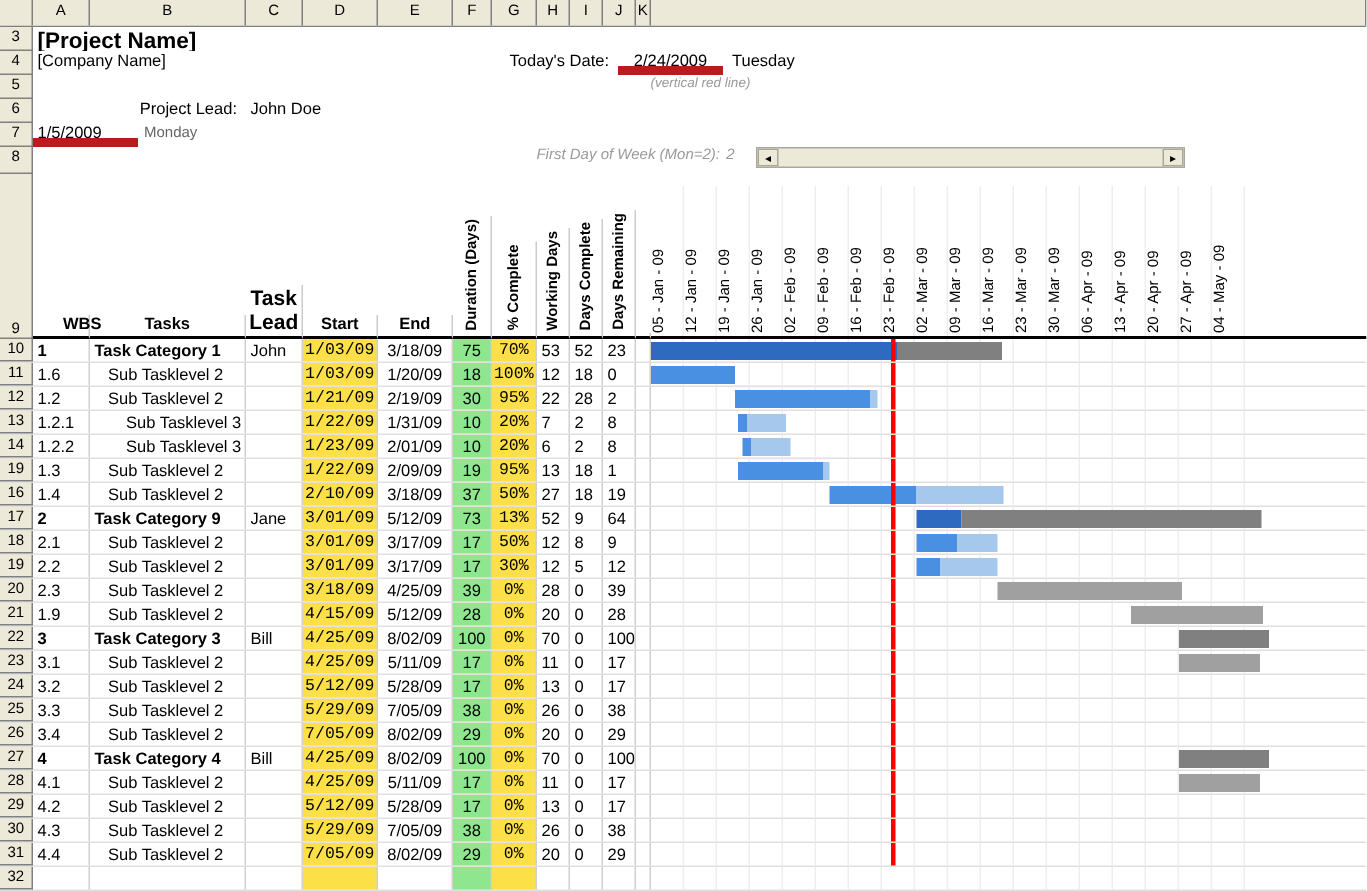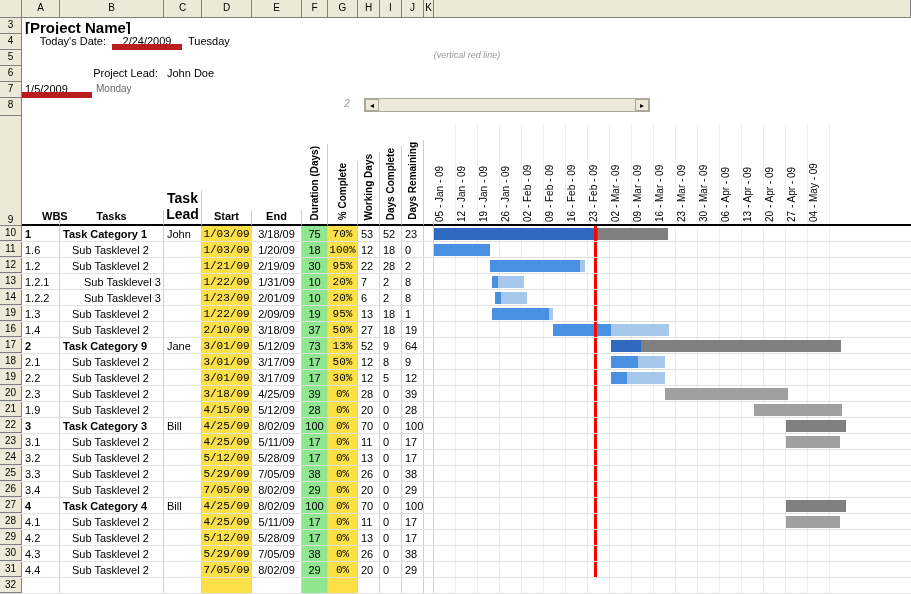--- a/index.html
+++ b/index.html
@@ -175,20 +175,21 @@
     <div class="col-header" style="flex:1"></div>
   </div>
 
   <div class="row">
     <div class="row-header">3</div>
     <div class="cell title" style="flex:1;border-right:none">[Project Name]</div>
   </div>
 
   <div class="row">
     <div class="row-header">4</div>
+    <div class="cell" style="width:300px;border-right:none">[Company Name]</div>
     <div class="cell label-right" style="width:90px;border-right:none">Today's Date:</div>
     <div class="cell underline center" style="width:70px;border-right:none">2/24/2009</div>
     <div class="cell" style="border-right:none;padding-left:6px">Tuesday</div>
   </div>
 
   <div class="row">
     <div class="row-header">5</div>
     <div style="width:390px"></div>
     <div class="redline-note" style="width:110px">(vertical red line)</div>
   </div>
@@ -201,20 +202,21 @@
 
   <div class="row">
     <div class="row-header">7</div>
     <div class="cell underline" style="width:70px;border-right:none">1/5/2009</div>
     <div class="cell monday" style="border-right:none">Monday</div>
   </div>
 
   <div class="row" style="height:18px">
     <div class="row-header">8</div>
     <div style="width:318px"></div>
+    <div class="subtle" style="width:140px;text-align:right">First Day of Week (Mon=2):</div>
     <div class="subtle" style="width:14px;text-align:center">2</div>
     <div style="flex:0 0 10px"></div>
     <div style="flex:0 0 286px;position:relative">
       <div class="scrollbar-mock">
         <div class="sb-btn">◂</div>
         <div class="sb-btn">▸</div>
       </div>
     </div>
   </div>
 

